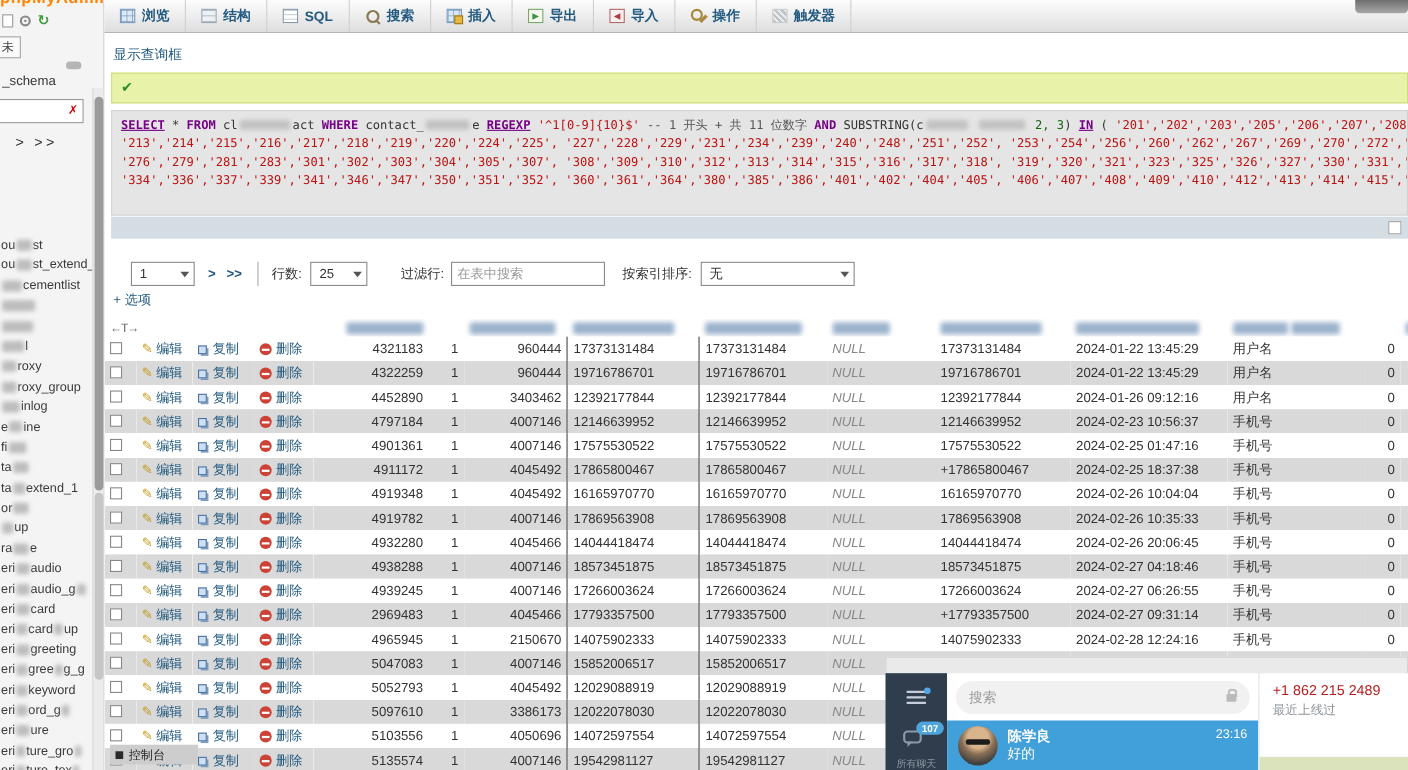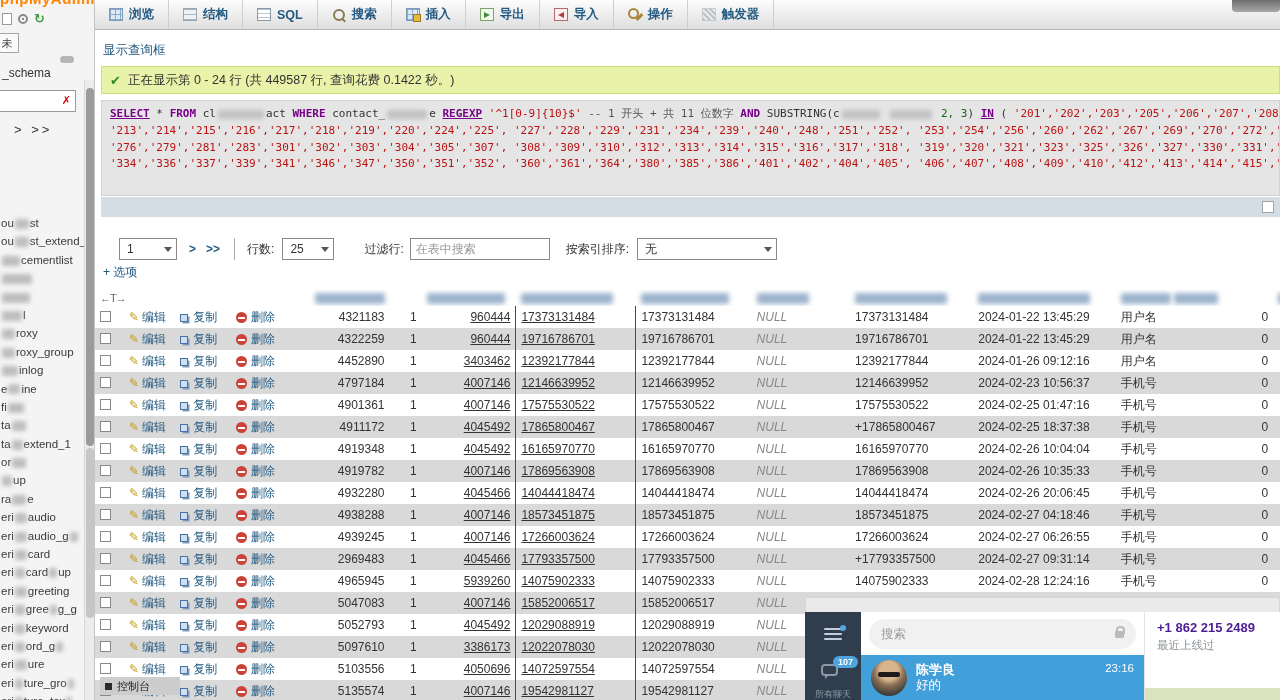--- a/index.html
+++ b/index.html
@@ -78,21 +78,21 @@
   .options-link { position:absolute; top:264px; left:8px; font-size:12px; color:#235a81; cursor:pointer; }
 
   
   table.res { position:absolute; top:290px; left:0; border-collapse:collapse; table-layout:fixed; width:1280px; font-size:12px; }
   table.res td, table.res th { padding:0 5px; height:22px; white-space:nowrap; overflow:hidden; font-weight:normal; }
   tr.hd td { height:16px; }
   tr.o { background:#fff; }
   tr.e { background:#d9d9d9; }
   .r { text-align:right; }
   .nullv { color:#888; font-style:italic; }
-  .bR { border-right:1px solid #4a4a4a;text-decoration:underline; }
+  .bR { border-right:1px solid #4a4a4a; }
   .alink { color:#235a81; cursor:pointer; }
   .cb { display:inline-block; width:11px; height:11px; border:1px solid #888; background:#fff; vertical-align:-1px; }
   .ic-edit { color:#c09a18; font-size:12px; margin-right:3px; }
   .ic-copy { display:inline-block; width:8px; height:8px; border:1px solid #4a71a5; background:#cfe0f1; box-shadow:2px 2px 0 -0.5px #7d9cbd; margin-right:5px; vertical-align:-1px; }
   .ic-del { display:inline-block; width:11px; height:11px; border-radius:50%; background:#cc4237; position:relative; margin-right:4px; vertical-align:-2px; }
   .ic-del::after { content:""; position:absolute; left:2px; top:5px; width:7px; height:2px; background:#fff; }
   .hblur { display:inline-block; height:11px; background:#9cb3cc; filter:blur(2.5px); border-radius:2px; vertical-align:middle; }
   .sortg { color:#666; font-size:11px; letter-spacing:-1px; }
 
   .console-bar { position:absolute; left:5px; top:677px; width:80px; height:18px; background:#cdcdcd; display:flex; align-items:center; font-size:11px; color:#222; padding-left:5px; }
@@ -119,21 +119,21 @@
   .chat-row { position:absolute; left:0; right:0; top:43px; height:45px; background:#419fd9; color:#fff; display:flex; align-items:center; padding:0 10px; }
   .avatar { width:36px; height:36px; border-radius:50%; flex:none; margin-right:9px;
     background:radial-gradient(circle at 50% 30%, #d8b58c 0 30%, #8a6f55 48%, #43413f 75%, #2e2c2b 100%);
     position:relative; overflow:hidden; }
   .avatar::after { content:""; position:absolute; left:7px; top:12px; width:22px; height:5px; background:#1d1c1b; border-radius:2px; }
   .chat-meta { flex:1; }
   .chat-name { font-size:13px; font-weight:bold; line-height:16px; }
   .chat-msg { font-size:12.5px; line-height:15px; }
   .chat-time { font-size:11.5px; align-self:flex-start; margin-top:7px; }
   .chat-panel { flex:1; background:#fff; border-left:1px solid #e3e3e3; position:relative; padding:8px 0 0 12px; }
-  .panel-phone { font-size:13px; font-weight:bold; color:#4c1d95; }
+  .panel-phone { font-size:13px; font-weight:normal; color:#b91c1c; }
   .panel-status { font-size:11.5px; color:#8f959b; margin-top:3px; }
   .panel-green { position:absolute; left:0; right:0; bottom:0; height:12px; background:#dbe3bd; }
 </style>
 </head>
 <body>
 
 <div id="sidebar">
   <div class="logo-clip">
       <span>phpMyAdmin</span>
     </div>
@@ -221,21 +221,20 @@
       <div class="tab">
         <span class="ti ti-trigger"></span>
         <span>触发器</span>
       </div>
     </div>
 
   <div class="query-link">显示查询框</div>
 
   <div class="msg">
     <span class="check">✔</span>
-    <span>正在显示第 0 - 24 行 (共 449587 行, 查询花费 0.1422 秒。)</span>
   </div>
 
   <div class="sqlbox" id="sql-box">
       <div class="sql-line"><span class="sql-kwu">SELECT</span><span class="sql-pl"> * </span><span class="sql-kw">FROM</span><span class="sql-pl"> cl</span><span class="blur-i" style="width: 46px;"></span><span class="sql-pl">act </span><span class="sql-kw">WHERE</span><span class="sql-pl"> contact_</span><span class="blur-i" style="width: 40px;"></span><span class="sql-pl">e </span><span class="sql-kwu">REGEXP</span><span class="sql-pl"> </span><span class="sql-str">'^1[0-9]{10}$'</span><span class="sql-cmt"> -- 1 开头 + 共 11 位数字 </span><span class="sql-kw">AND</span><span class="sql-pl"> SUBSTRING(c</span><span class="blur-i" style="width: 38px;"></span><span class="sql-pl"> </span><span class="blur-i" style="width: 42px;"></span><span class="sql-num"> 2, 3</span><span class="sql-pl">) </span><span class="sql-kwu">IN</span><span class="sql-pl"> ( </span><span class="sql-str">'201','202','203','205','206','207','208','209','210','212'</span></div>
       <div class="sql-line"><span class="sql-str">'213','214','215','216','217','218','219','220','224','225', '227','228','229','231','234','239','240','248','251','252', '253','254','256','260','262','267','269','270','272','274'</span></div>
       <div class="sql-line"><span class="sql-str">'276','279','281','283','301','302','303','304','305','307', '308','309','310','312','313','314','315','316','317','318', '319','320','321','323','325','326','327','330','331','332'</span></div>
       <div class="sql-line"><span class="sql-str">'334','336','337','339','341','346','347','350','351','352', '360','361','364','380','385','386','401','402','404','405', '406','407','408','409','410','412','413','414','415','417'</span></div>
     </div>
 
   <div class="strip">
@@ -513,21 +512,21 @@
           <td class="r">0</td>
           <td style="padding-left: 68px;">0</td>
         </tr>
         <tr class="o">
           <td><span class="cb"></span></td>
           <td><span class="alink"><span class="ic-edit">✎</span>编辑</span></td>
           <td><span class="alink"><span class="ic-copy"></span>复制</span></td>
           <td><span class="alink"><span class="ic-del"></span>删除</span></td>
           <td class="r">4965945</td>
           <td class="r">1</td>
-          <td class="r bR">5939260</td>
+          <td class="r bR">2150670</td>
           <td class="bR">14075902333</td>
           <td>14075902333</td>
           <td class="nullv">NULL</td>
           <td>14075902333</td>
           <td>2024-02-28 12:24:16</td>
           <td>手机号</td>
           <td class="r">0</td>
           <td style="padding-left: 68px;">0</td>
         </tr>
         <tr class="e">

